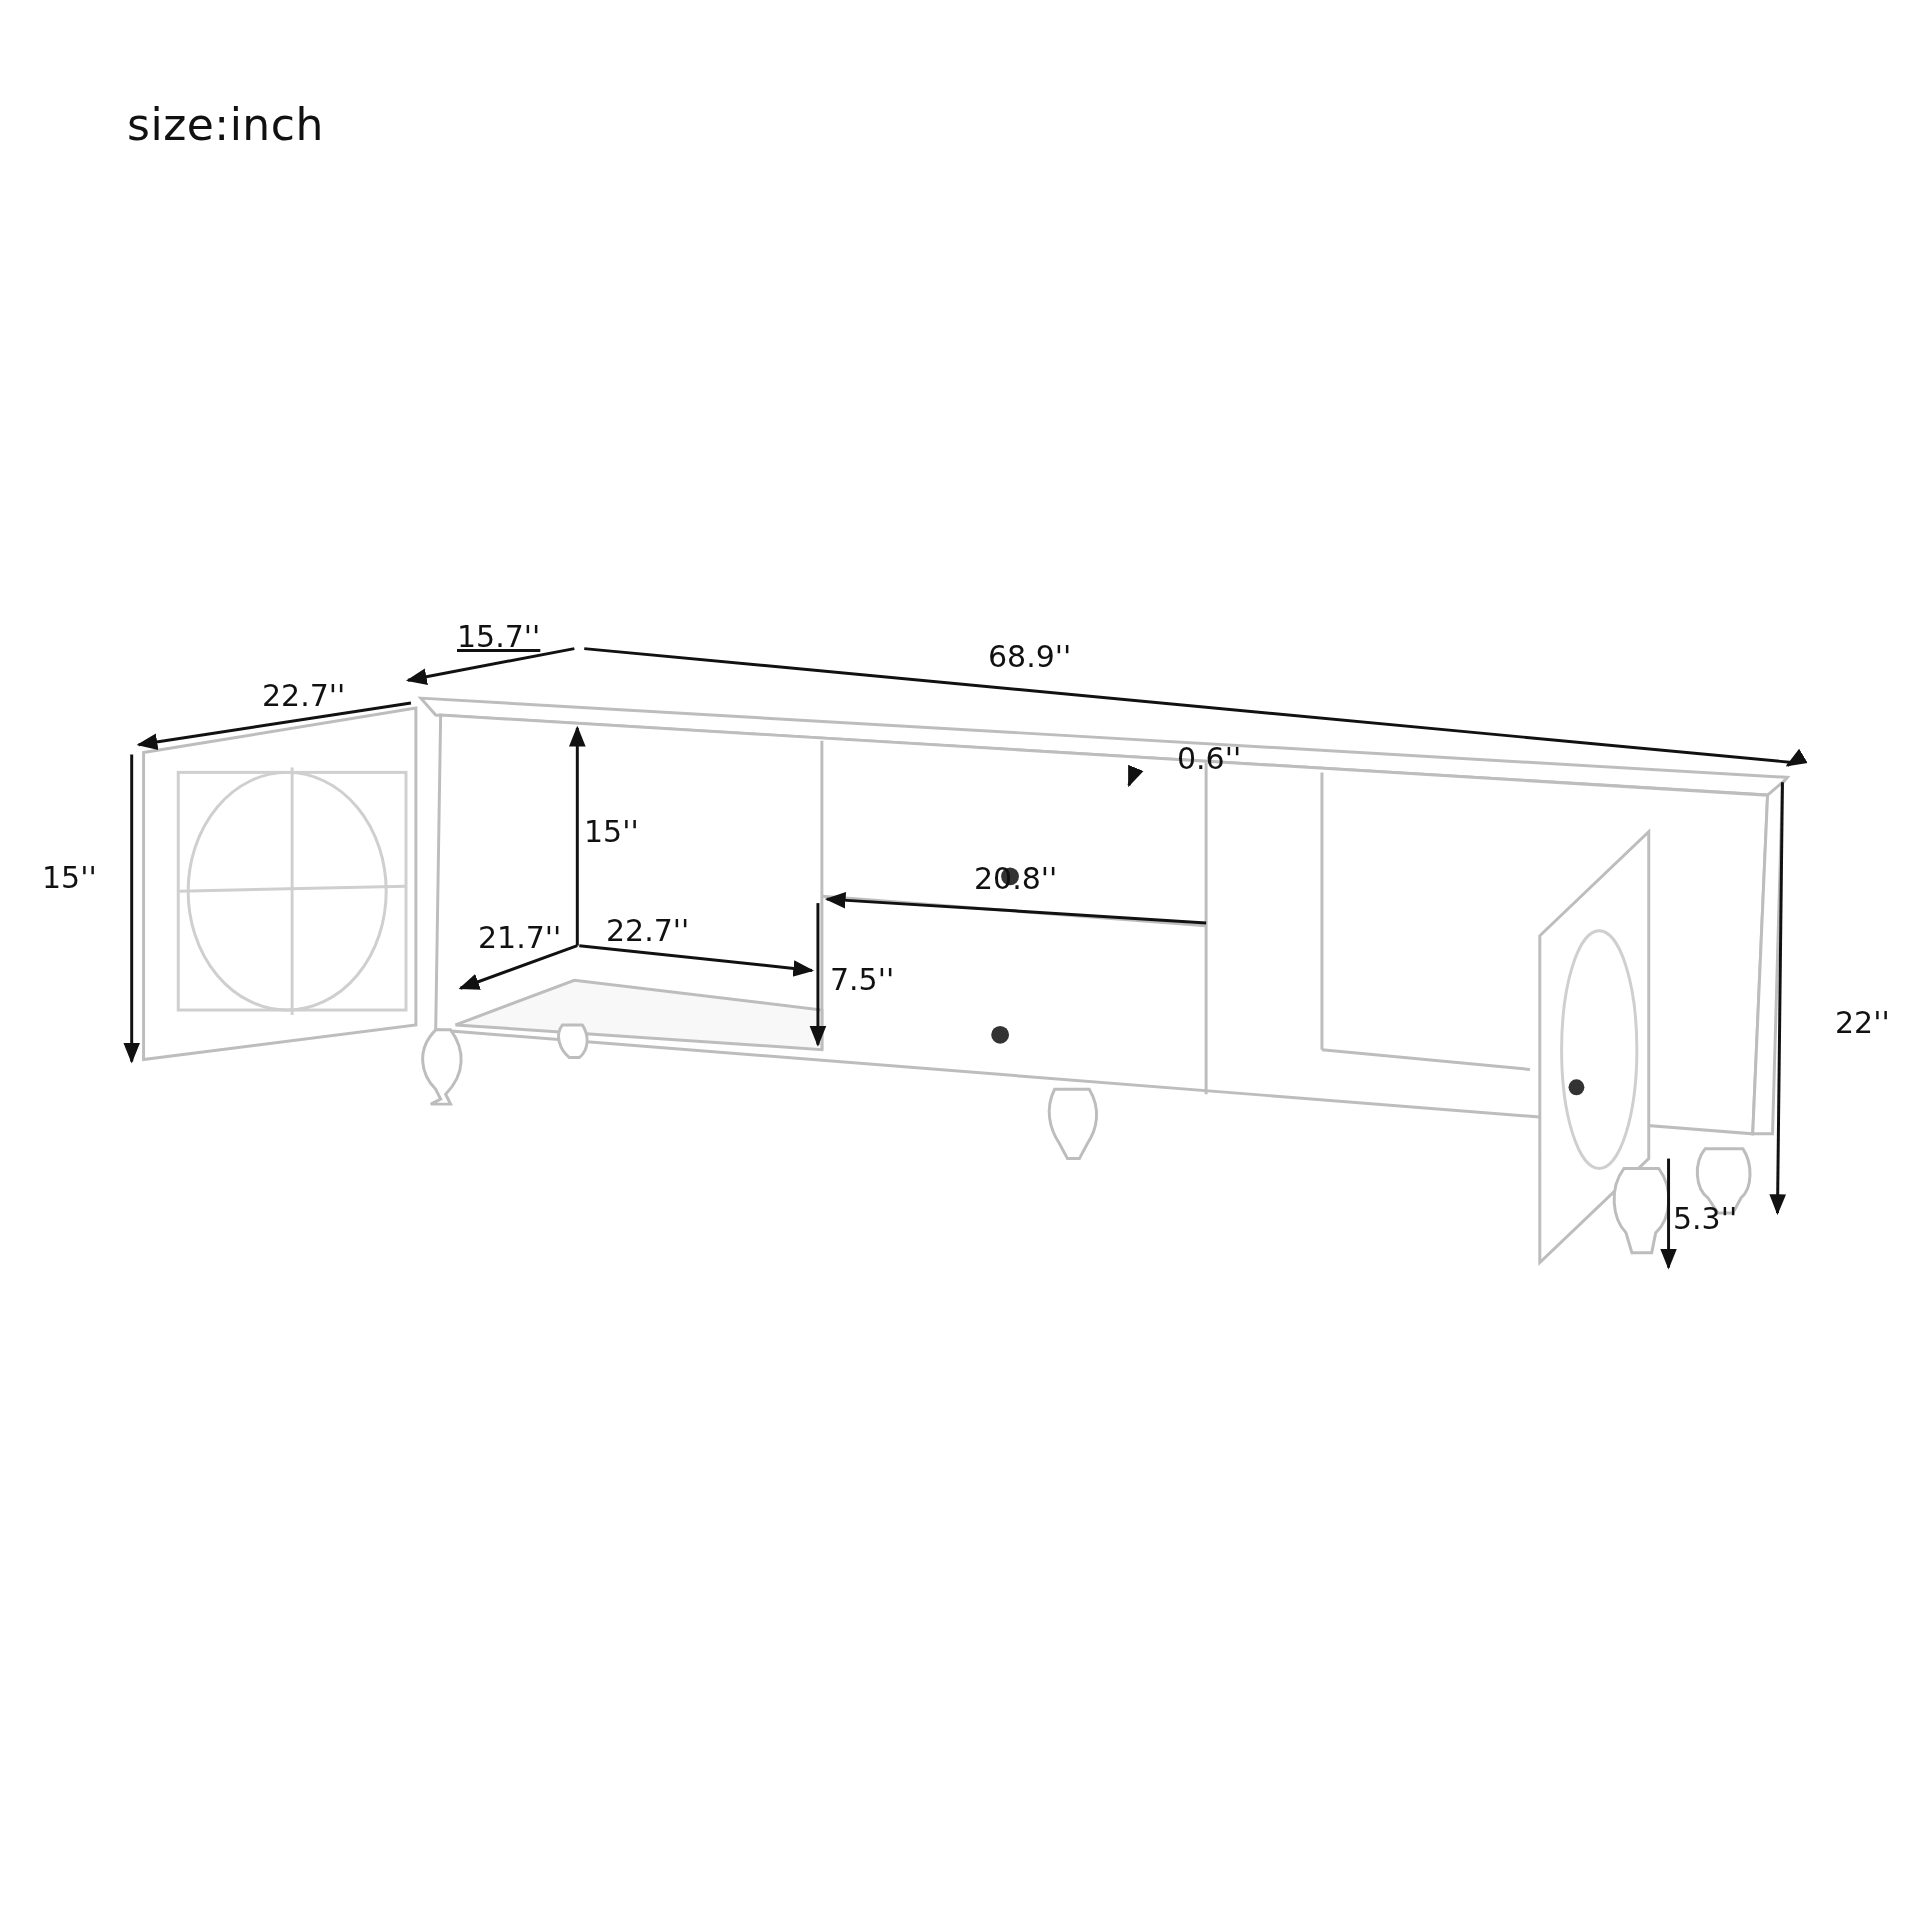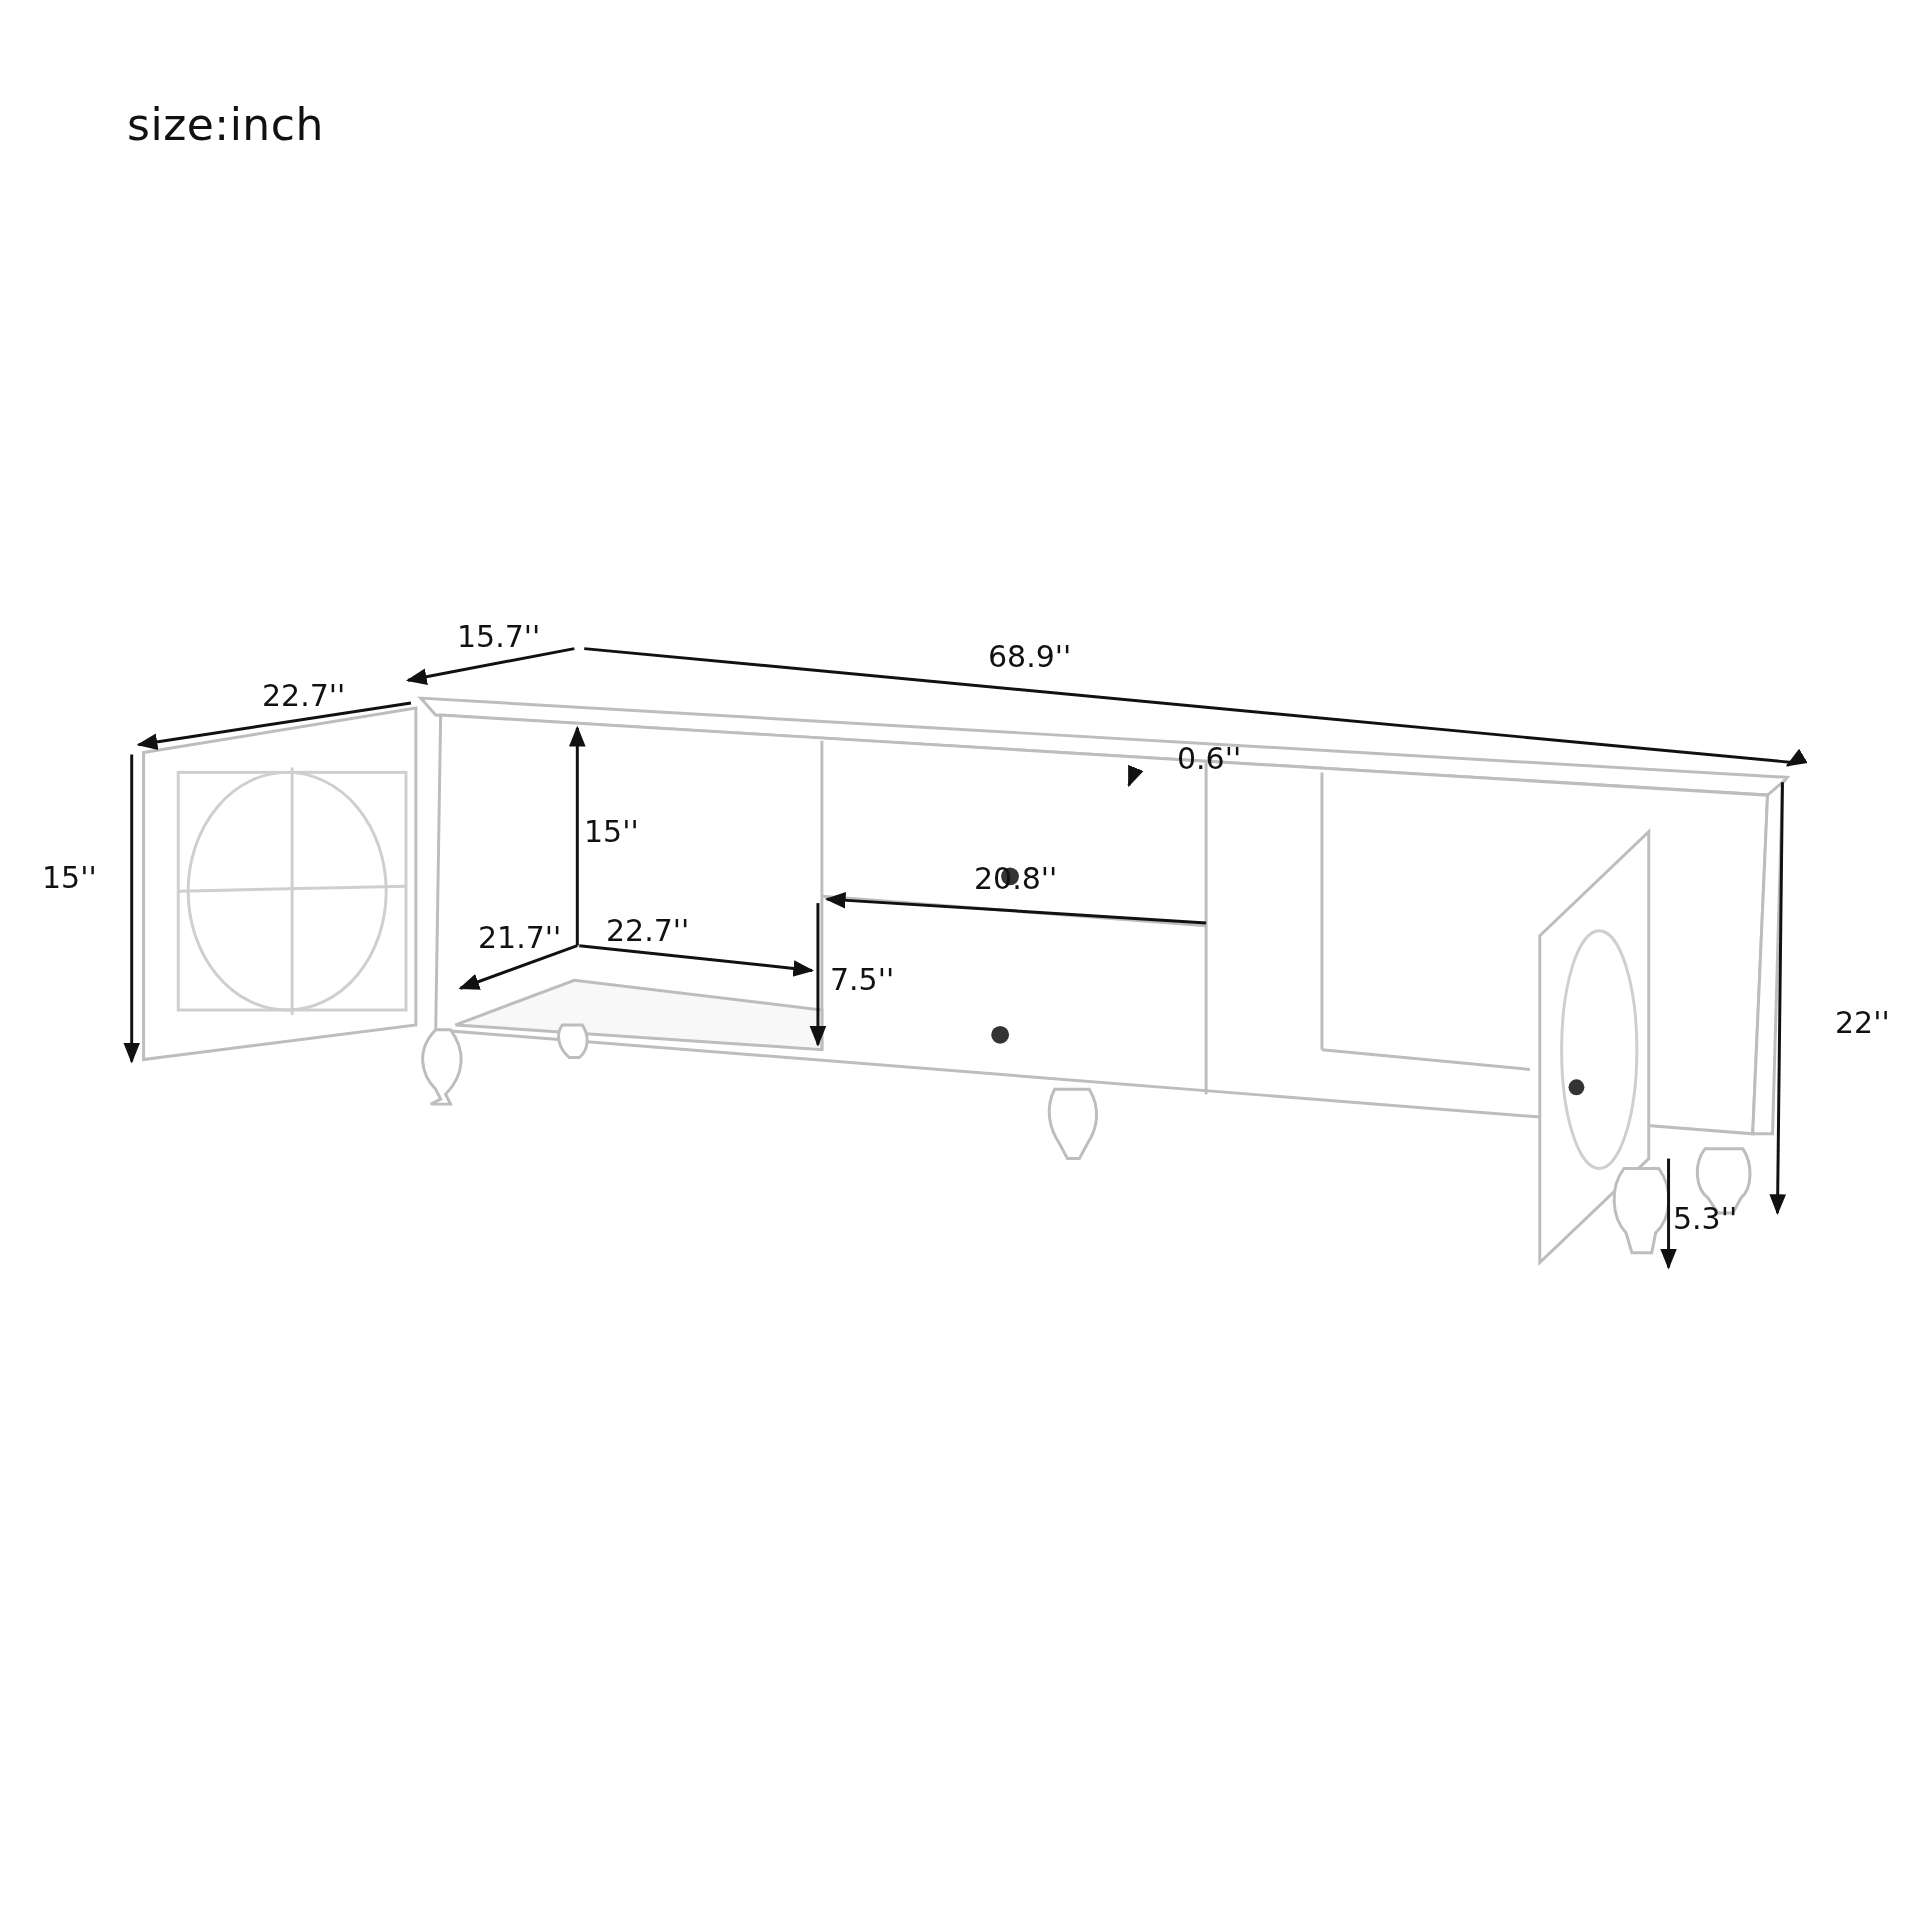--- a/index.html
+++ b/index.html
@@ -74,21 +74,21 @@
     <line x1="583" y1="955" x2="583" y2="735" marker-end="url(#ah)"></line>
     <line x1="1218" y1="932" x2="835" y2="908" marker-end="url(#ah)"></line>
     <line x1="583" y1="955" x2="465" y2="998" marker-end="url(#ah)"></line>
     <line x1="585" y1="955" x2="820" y2="980" marker-end="url(#ah)"></line>
     <line x1="826" y1="912" x2="826" y2="1055" marker-end="url(#ah)"></line>
     <line x1="1800" y1="790" x2="1795" y2="1225" marker-end="url(#ah)"></line>
     <line x1="1685" y1="1170" x2="1685" y2="1280" marker-end="url(#ah)"></line>
   </g>
 </svg>
 
-<div class="lbl" style="left:457px; top:622px;">15.7''</div>
+<div class="lbl" style="left:457px; top:622px;text-decoration:underline;">15.7''</div>
 <div class="lbl" style="left:262px; top:681px;">22.7''</div>
 <div class="lbl" style="left:988px; top:642px;text-align:center;">68.9''</div>
 <div class="lbl" style="left:1143px; top:744px;margin-left:34px;">0.6''</div>
 <div class="lbl" style="left:42px; top:863px;">15''</div>
 <div class="lbl" style="left:584px; top:817px;">15''</div>
 <div class="lbl" style="left:926px; top:864px;margin-left:48px;">20.8''</div>
 <div class="lbl" style="left:478px; top:923px;">21.7''</div>
 <div class="lbl" style="left:606px; top:916px;">22.7''</div>
 <div class="lbl" style="left:830px; top:965px;">7.5''</div>
 <div class="lbl" style="left:1787px; top:1008px;margin-left:48px;">22''</div>

